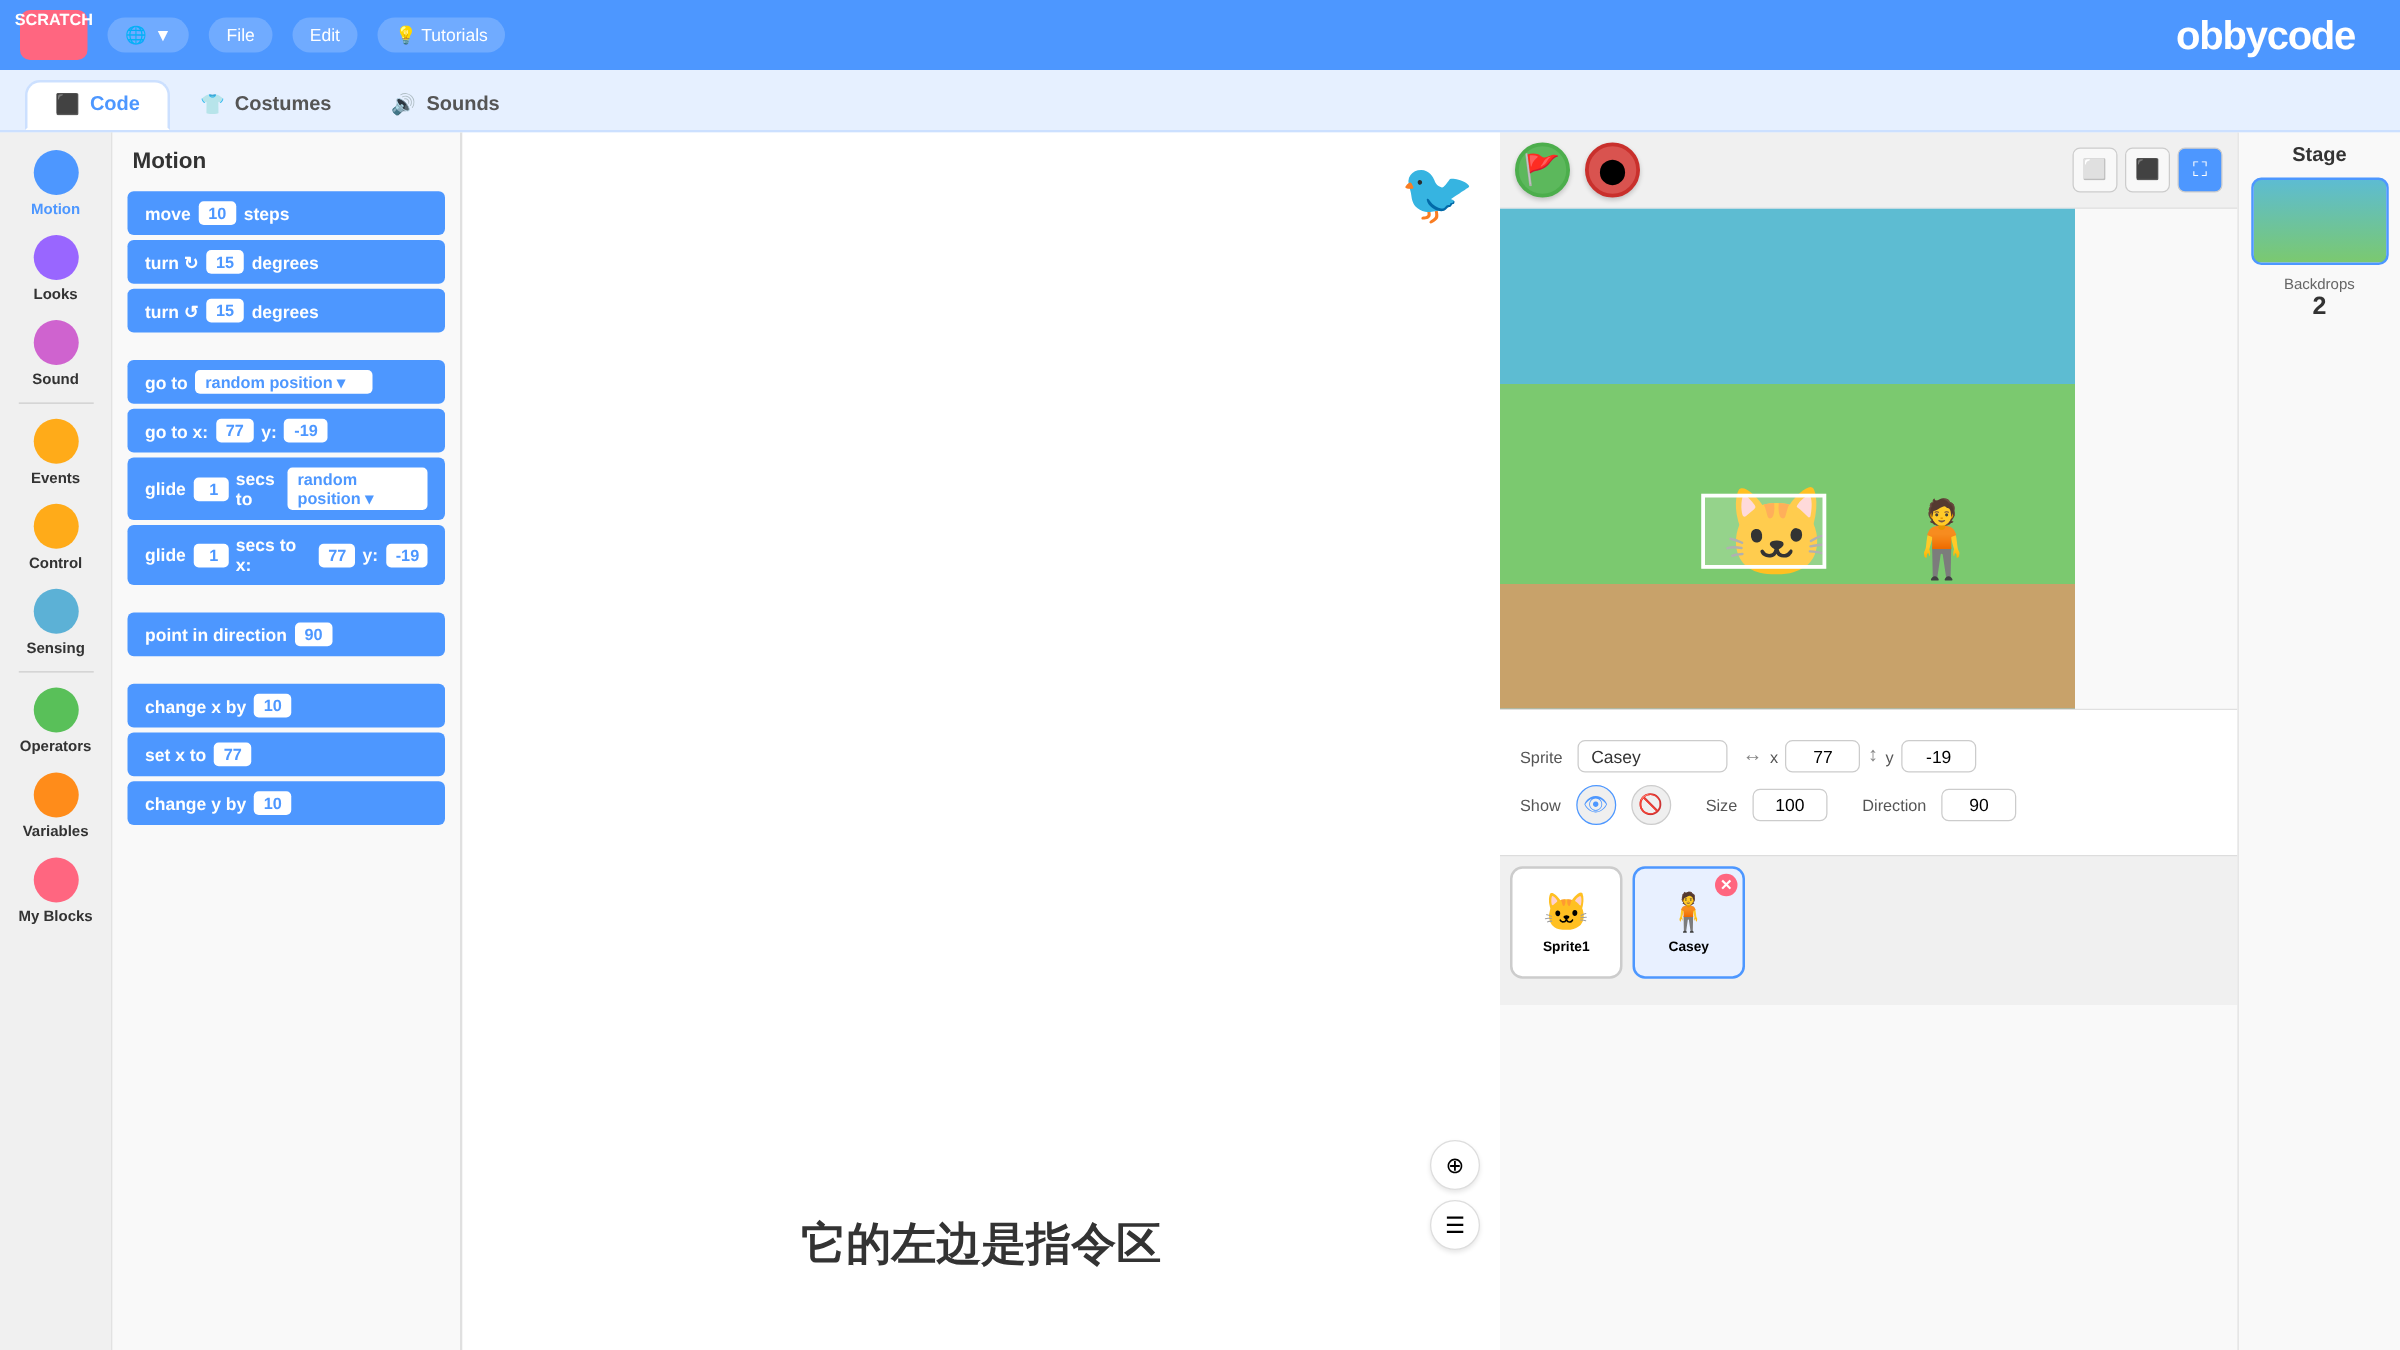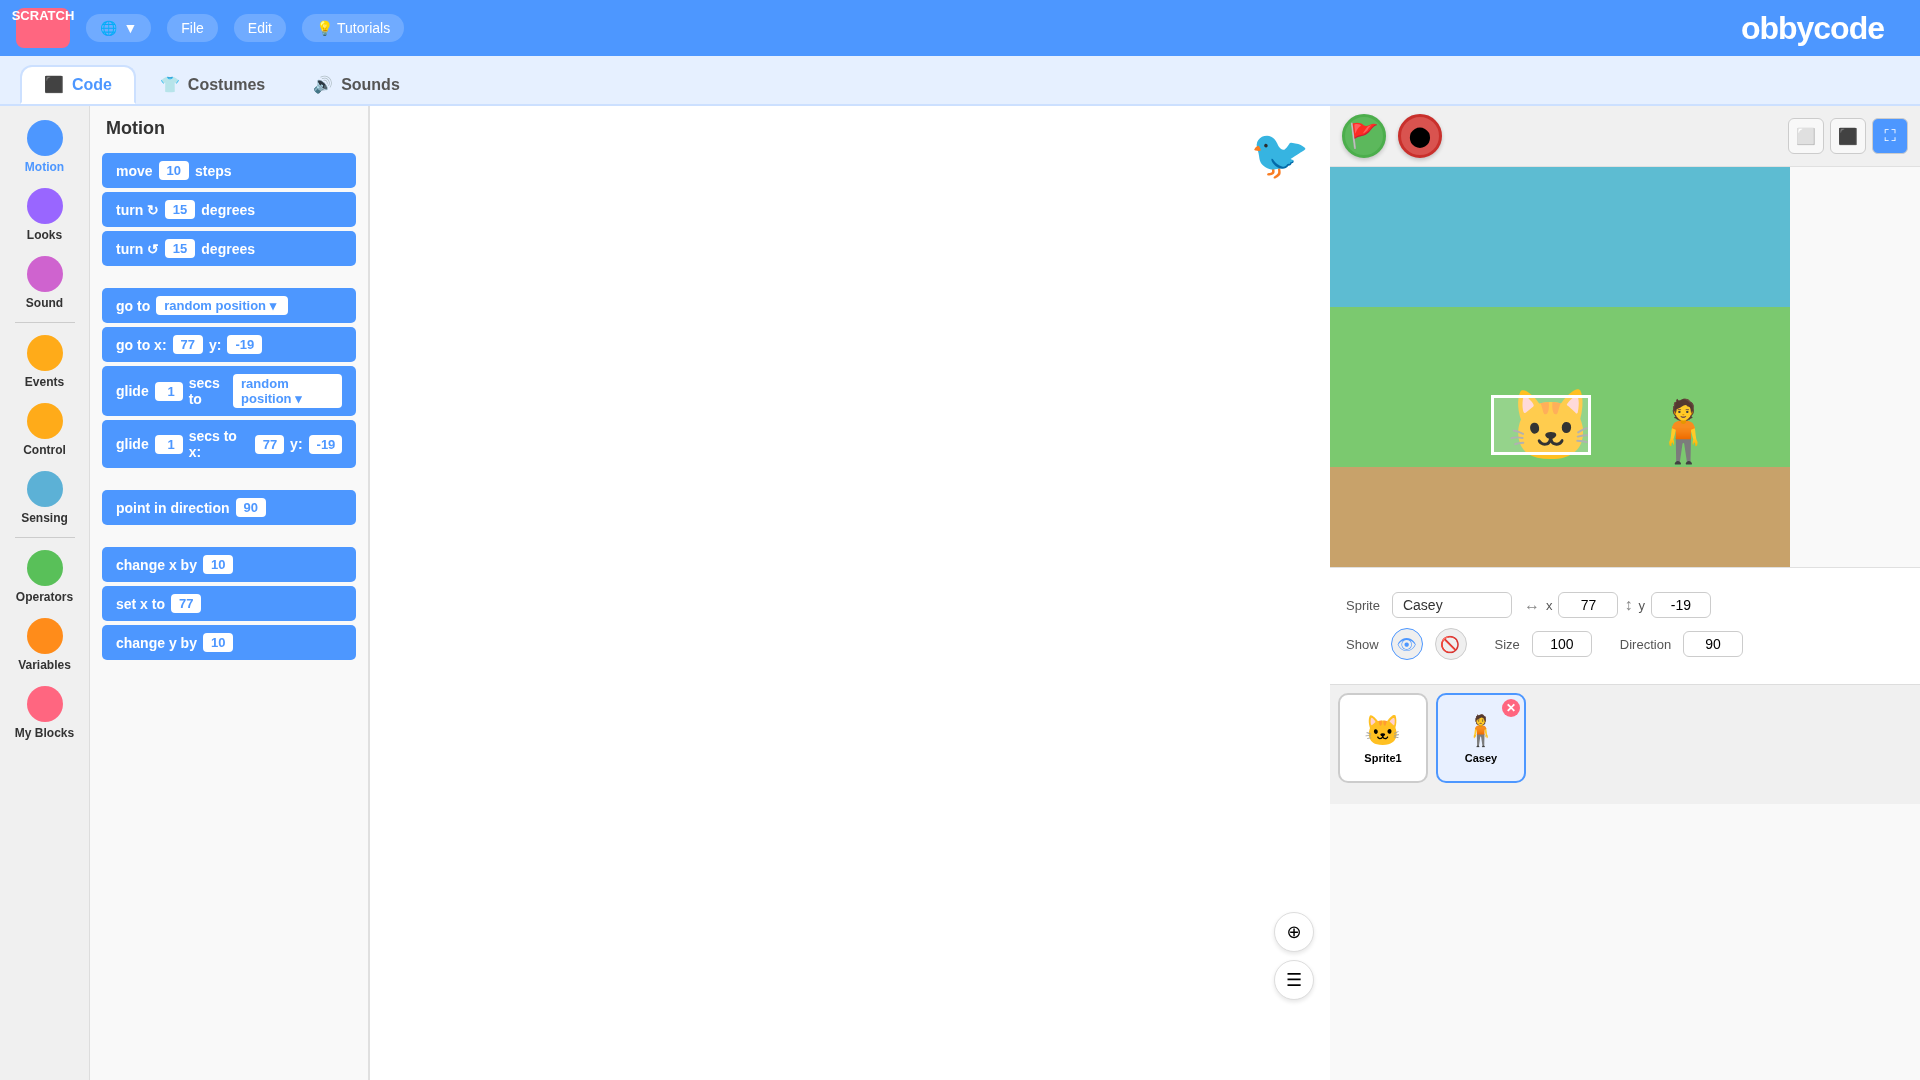--- a/index.html
+++ b/index.html
@@ -129,21 +129,21 @@
       padding: 2px 8px;
       font-weight: 700;
       font-size: 13px;
       min-width: 28px;
       text-align: right;
     }
     .block-dropdown {
       background: white;
       color: #4d97ff;
       border-radius: 4px;
-      padding: 2px 12px 2px 8px;
+      padding: 2px 22px 2px 8px;
       font-weight: 700;
       font-size: 13px;
       display: flex; align-items: center; gap: 4px;
     }
     .block-full { display: flex; }
 
     
     #script-area {
       flex: 1;
       background: white;
@@ -483,20 +483,21 @@
       <span>change y by</span>
       <span class="block-input">10</span>
     </div>
   </div>
 
   <div id="script-area">
     <div id="script-area-inner">
 
       <div id="sprite-thumb" style="font-size:48px;">🐦</div>
 
+      <div id="subtitle-overlay">它的左边是指令区</div>
 
       <div class="script-controls">
         <button class="script-ctrl-btn">⊕</button>
         <button class="script-ctrl-btn">☰</button>
       </div>
     </div>
   </div>
 
   <div id="stage-area">
 
@@ -550,14 +551,20 @@
         </div>
         <div class="sprite-thumb selected">
           <div class="sprite-del">✕</div>
           <span class="sprite-emoji">🧍</span>
           <span>Casey</span>
         </div>
       </div>
     </div>
   </div>
 
+  <div id="stage-sidebar">
+    <span class="stage-header">Stage</span>
+    <div class="stage-thumb"></div>
+    <span class="backdrops-label">Backdrops</span>
+    <span class="backdrops-count">2</span>
+  </div>
 
 </div>
 
 </body></html>

